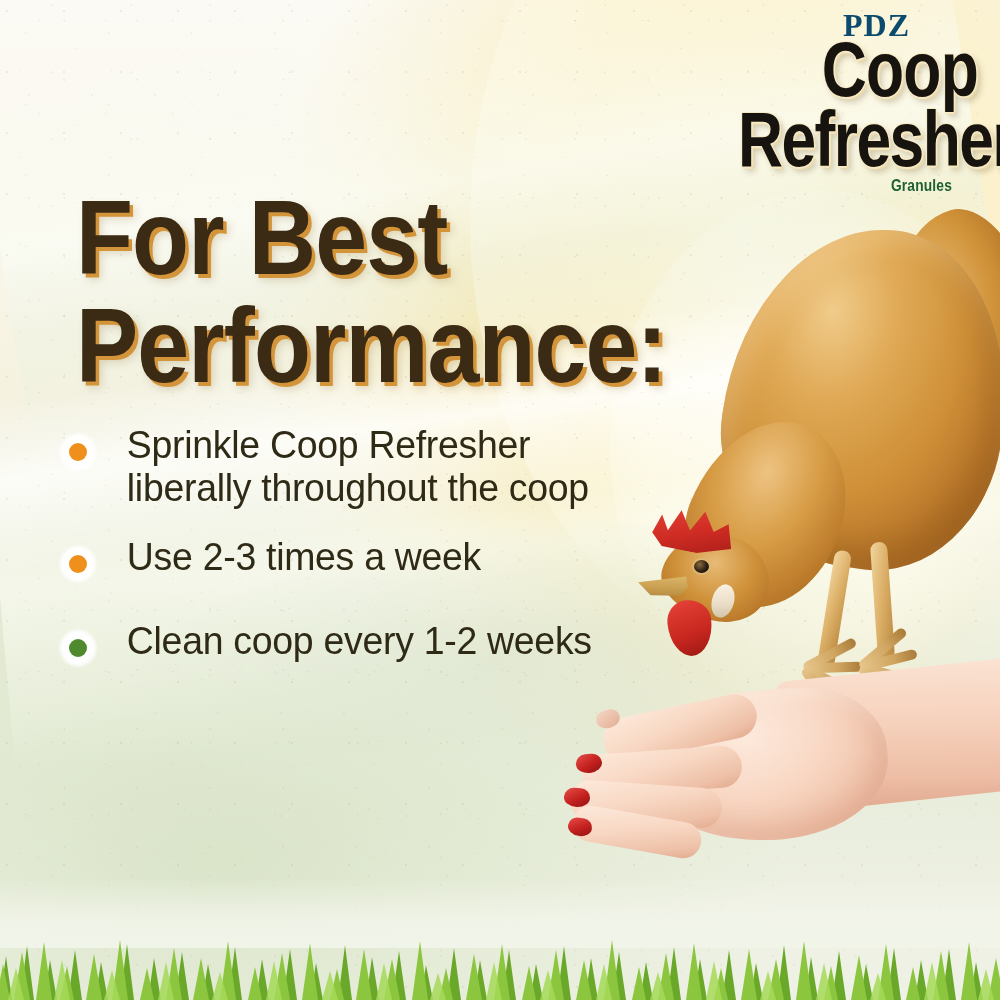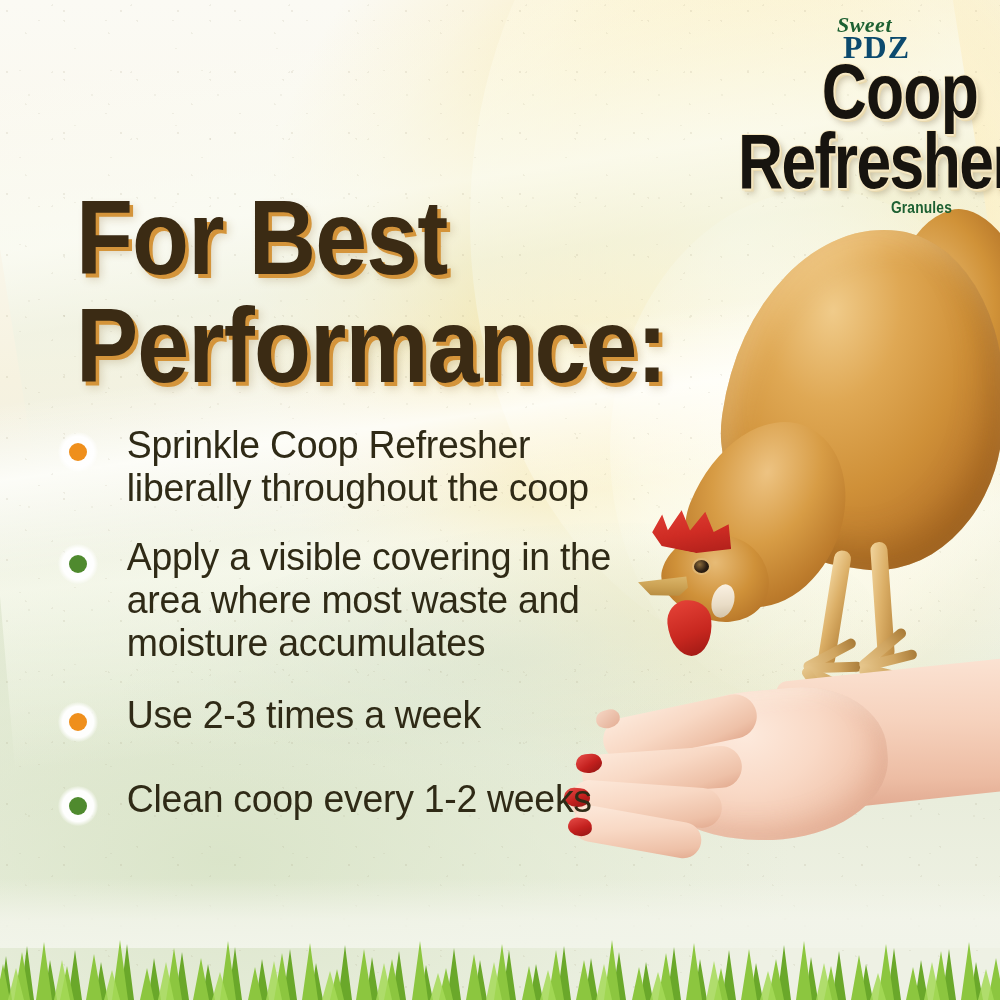--- a/index.html
+++ b/index.html
@@ -285,21 +285,20 @@
     <div class="finger f2"></div>
     <div class="finger f3"></div>
     <div class="finger f4"></div>
     <div class="nail n1"></div>
     <div class="nail n2"></div>
     <div class="nail n3"></div>
     <div class="nail n4"></div>
   </div>
 
   <div id="logo">
-    <div class="sweet">Sweet</div>
     <div class="pdz">PDZ</div>
     <div class="coop">Coop</div>
     <div class="refresher">Refresher</div>
     <div class="granules">Granules</div>
   </div>
 
   <div id="headline">
     <div class="hl-line">For Best</div>
     <div class="hl-line">Performance:</div>
   </div>
@@ -307,28 +306,20 @@
   <div id="bullets">
 
     <div class="bullet">
       <div class="dot-wrap">
         <div class="dot orange" style="background: rgb(239, 143, 28);"></div>
       </div>
       <div class="btext">Sprinkle Coop Refresher
 liberally throughout the coop</div>
     </div>
 
-    <div class="bullet b2">
-      <div class="dot-wrap">
-        <div class="dot green" style="background: rgb(79, 138, 46);"></div>
-      </div>
-      <div class="btext">Apply a visible covering in the
-area where most waste and
-moisture accumulates</div>
-    </div>
 
     <div class="bullet b3">
       <div class="dot-wrap">
         <div class="dot orange" style="background: rgb(239, 143, 28);"></div>
       </div>
       <div class="btext">Use 2-3 times a week</div>
     </div>
 
     <div class="bullet">
       <div class="dot-wrap">

